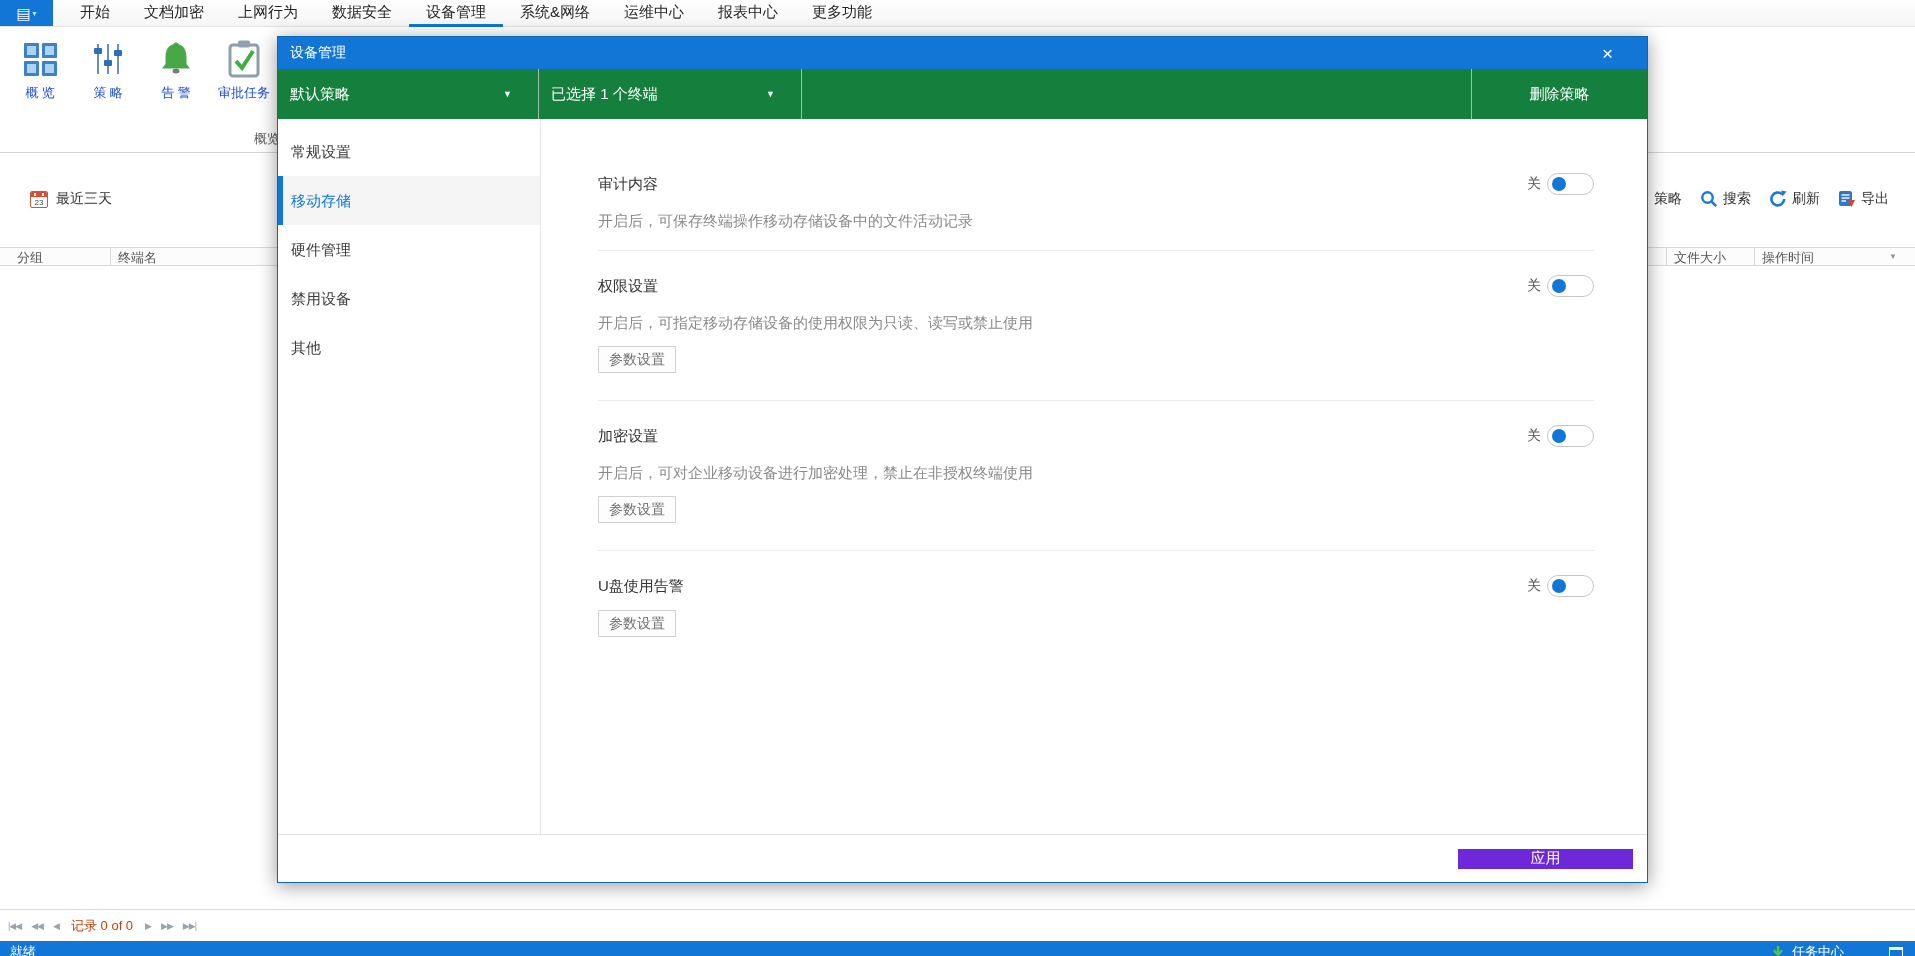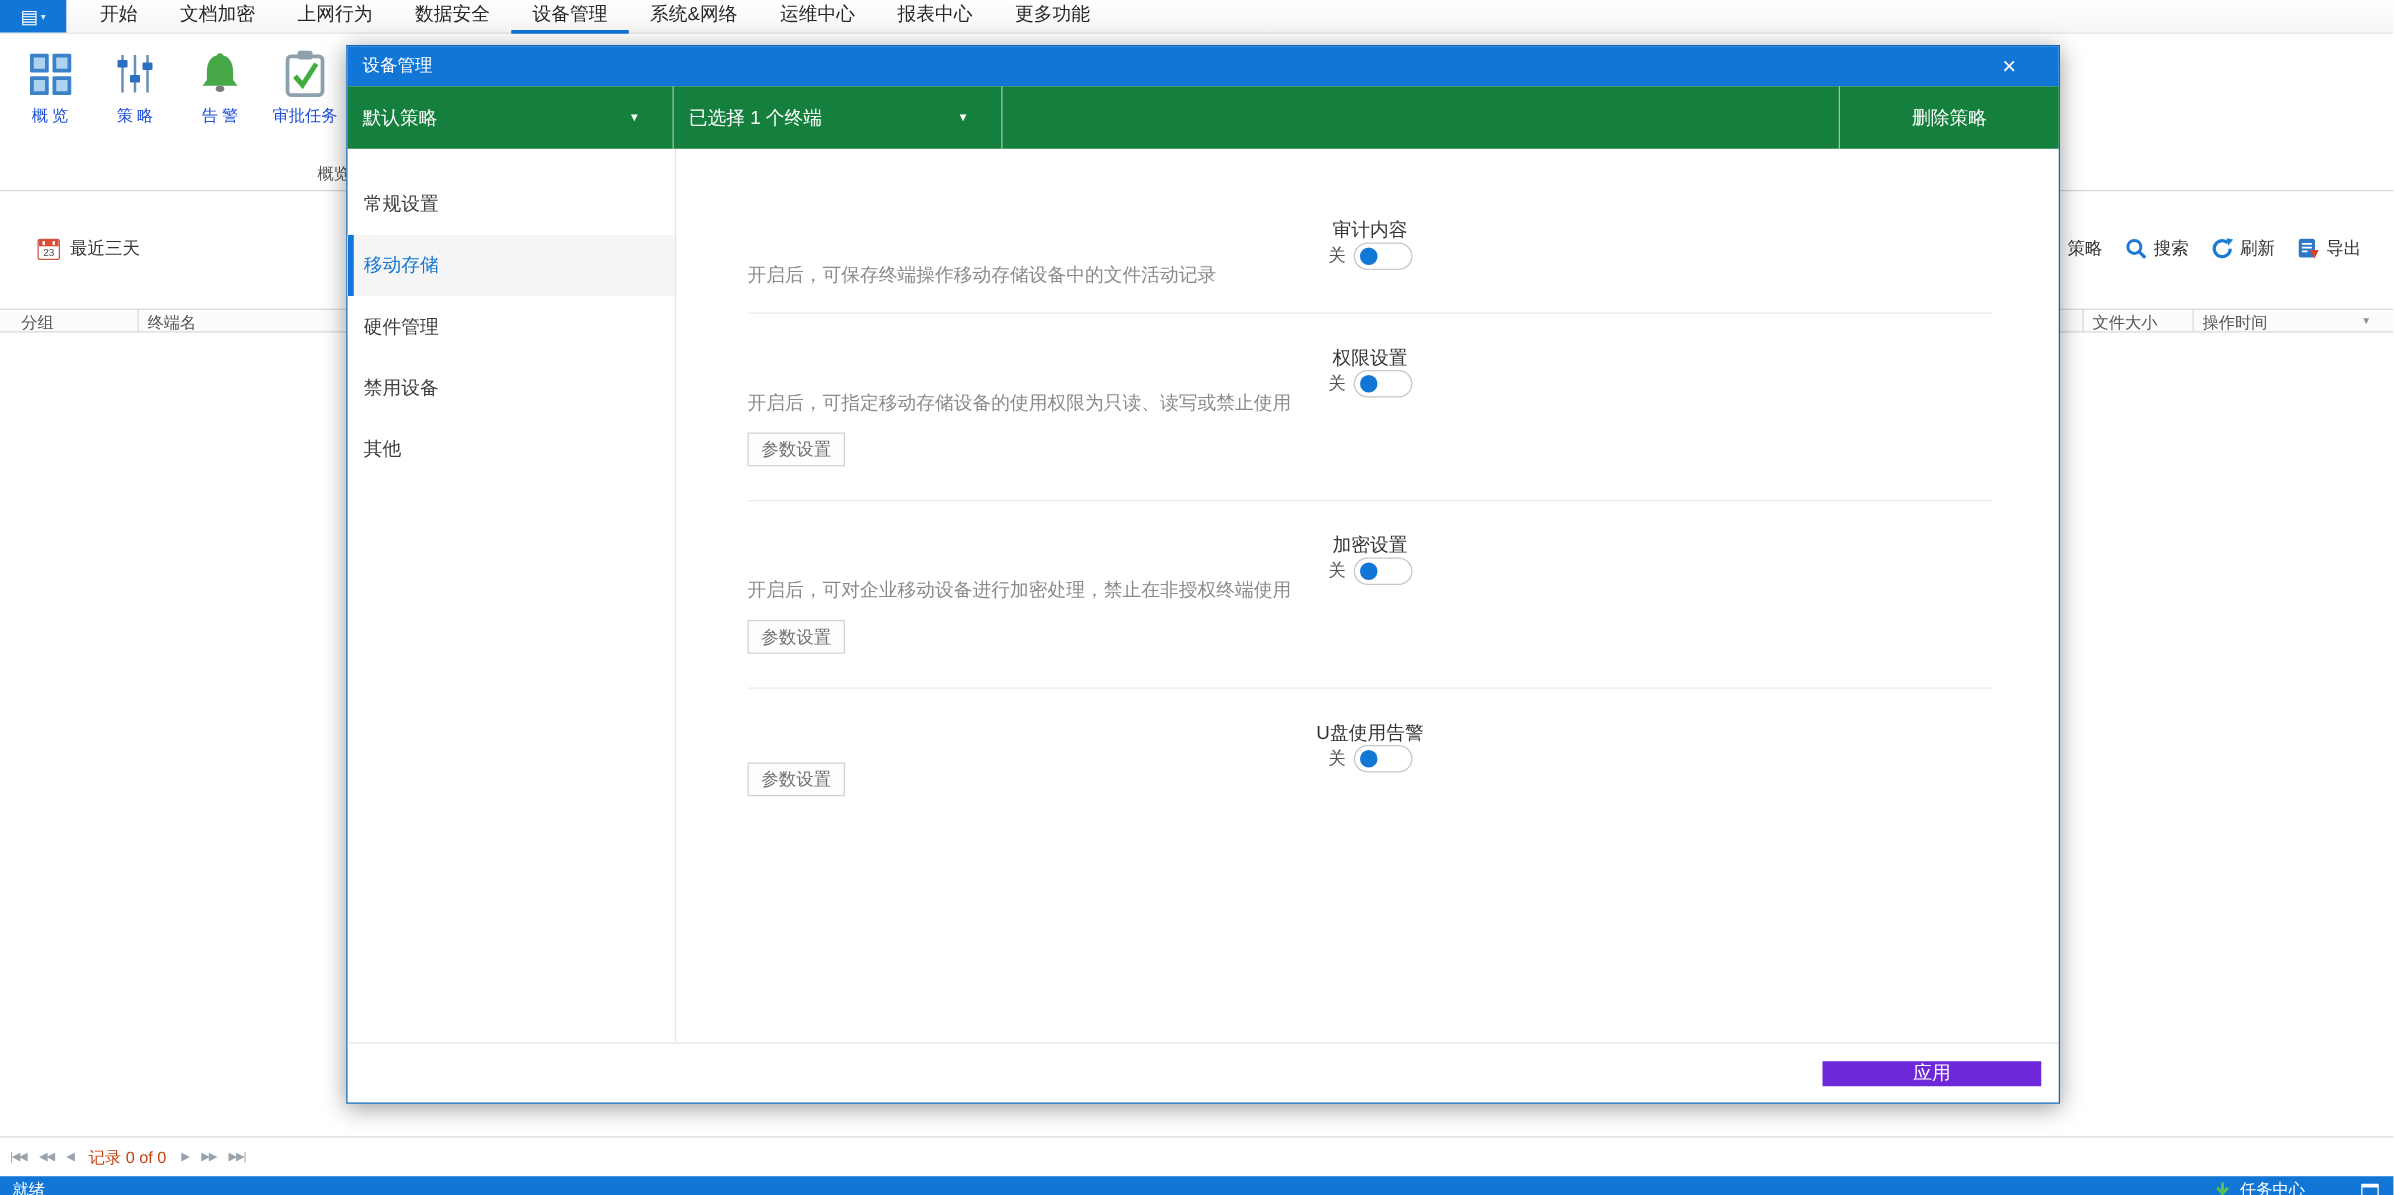--- a/index.html
+++ b/index.html
@@ -77,29 +77,29 @@
   .m-controlbar { height:50px; background:#15803d; display:flex; align-items:stretch; color:#fff;
     font-size:15px; flex:none; }
   .dd { display:flex; align-items:center; padding-left:12px; cursor:pointer; }
   .dd .caret { margin-left:auto; margin-right:26px; font-size:9px; }
   .dd1 { width:260px; } .dd2 { width:262px; }
   .vdiv { width:1px; background:rgba(255,255,255,.55); }
   .cb-spacer { flex:1; }
   .delete-btn { width:175px; display:flex; align-items:center; justify-content:center; cursor:pointer; }
 
   .m-body { flex:1; display:flex; min-height:0; }
-  .m-nav { width:263px; border-right:1px solid #e4e4e4; padding-top:20px; flex:none; }
+  .m-nav { width:263px; border-right:1px solid #e4e4e4; padding-top:8px; flex:none; }
   .nav-item { height:49px; line-height:49px; padding-left:13px; font-size:15px; color:#3c3c3c; cursor:pointer; }
   .nav-item.active { background:#f5f5f5; color:#1176d5; box-shadow:inset 5px 0 0 #1176d5; }
 
   .m-content { flex:1; padding:0 53px 0 57px; overflow:hidden; }
   .setting-row { border-bottom:1px solid #ececec; padding:26px 0 27px; }
   .setting-row.first { padding-top:56px; padding-bottom:21px; }
   .setting-row.last { border-bottom:none; }
-  .row-head { display:flex; justify-content:space-between; align-items:center; height:18px;flex-direction:column; }
+  .row-head { display:flex; justify-content:space-between; align-items:center; height:18px; }
   .s-title { font-size:15px; color:#333; }
   .toggle-wrap { display:flex; align-items:center; gap:6px; cursor:pointer; }
   .t-label { font-size:14px; color:#555; }
   .pill { position:relative; width:47px; height:22px; border:1px solid #c6c6c6; border-radius:12px; background:#fff; }
   .knob { position:absolute; left:4px; top:3px; width:14px; height:14px; border-radius:50%; background:#1176d5; }
   .s-desc { margin-top:20px; font-size:15px; color:#8a8a8a; line-height:16px; }
   .params-btn { display:inline-block; margin-top:15px; min-width:72px; height:27px; line-height:25px;
     padding:0 10px; text-align:center; border:1px solid #d2d2d2; background:#fdfdfd; color:#707070;
     font-size:14px; cursor:pointer; }
 

